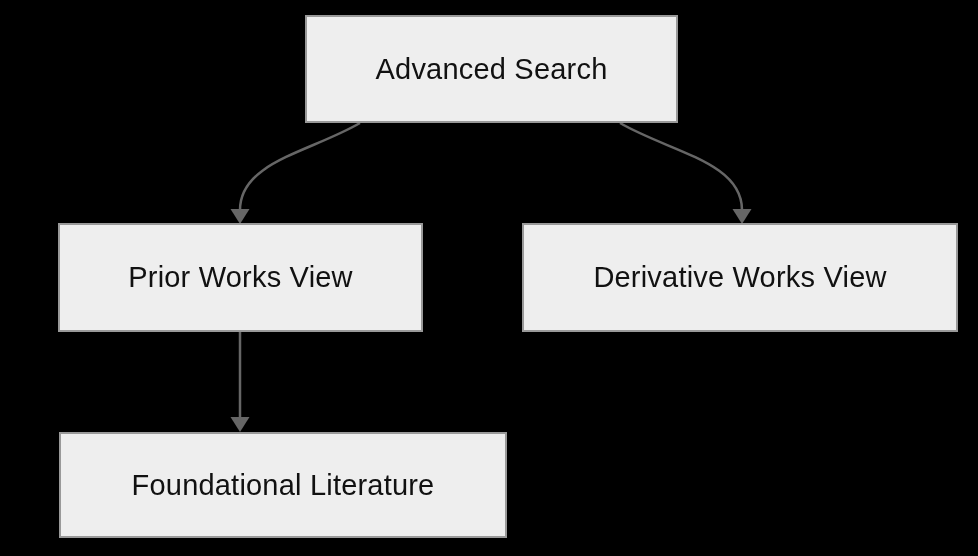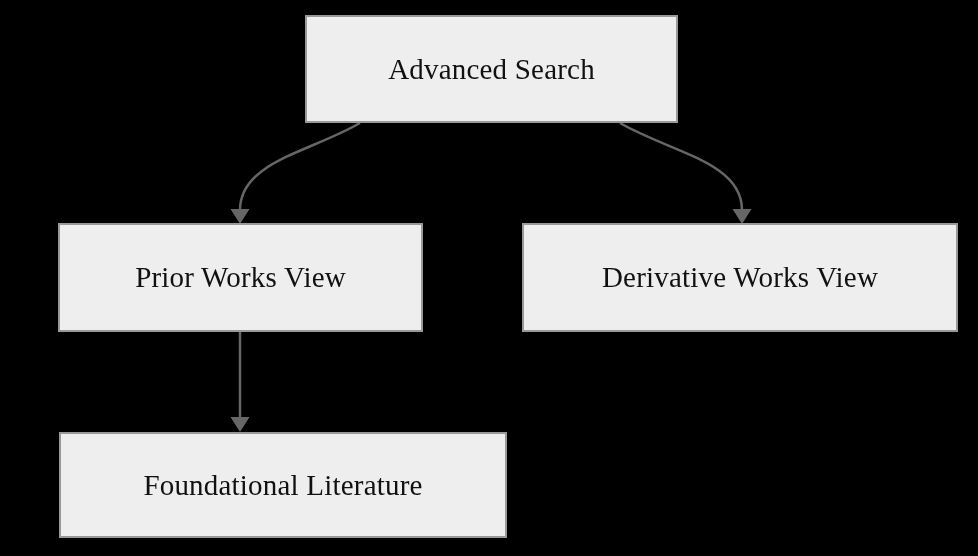--- a/index.html
+++ b/index.html
@@ -37,21 +37,20 @@
     stroke: none;
   }
   .node {
     position: absolute;
     background: var(--node-fill);
     border: 2px solid var(--node-border);
     display: flex;
     align-items: center;
     justify-content: center;
     text-align: left;
-    font-family: Liberation Serif, serif;
   }
   .node-label {
     font-size: 29px;
     color: var(--text);
     letter-spacing: 0.2px;
     white-space: nowrap;
   }
   .node-advanced      { left: 305px; top: 15px;  width: 373px; height: 108px; }
   .node-prior         { left: 58px;  top: 223px; width: 365px; height: 109px; }
   .node-derivative    { left: 522px; top: 223px; width: 436px; height: 109px; }

